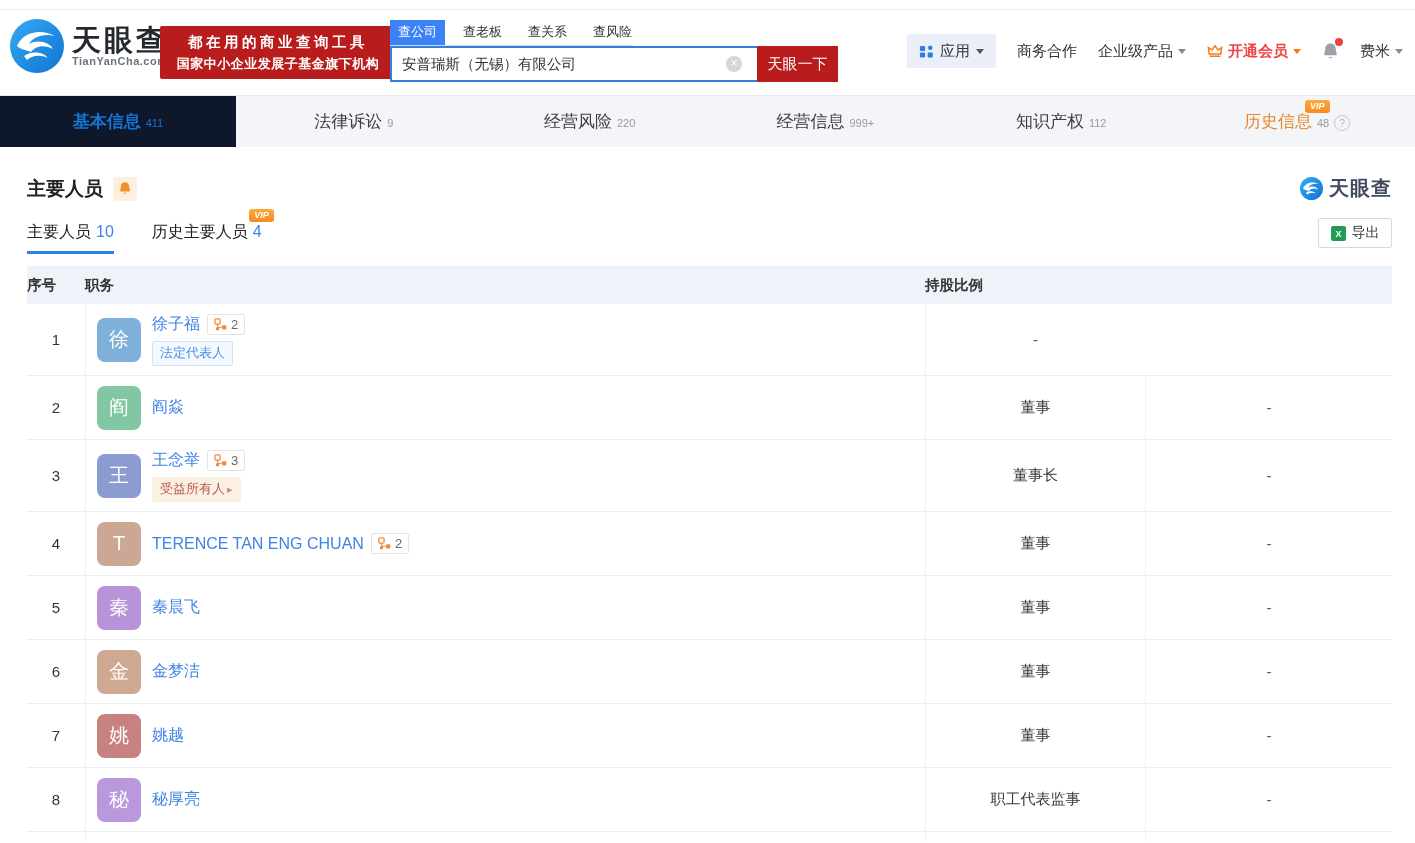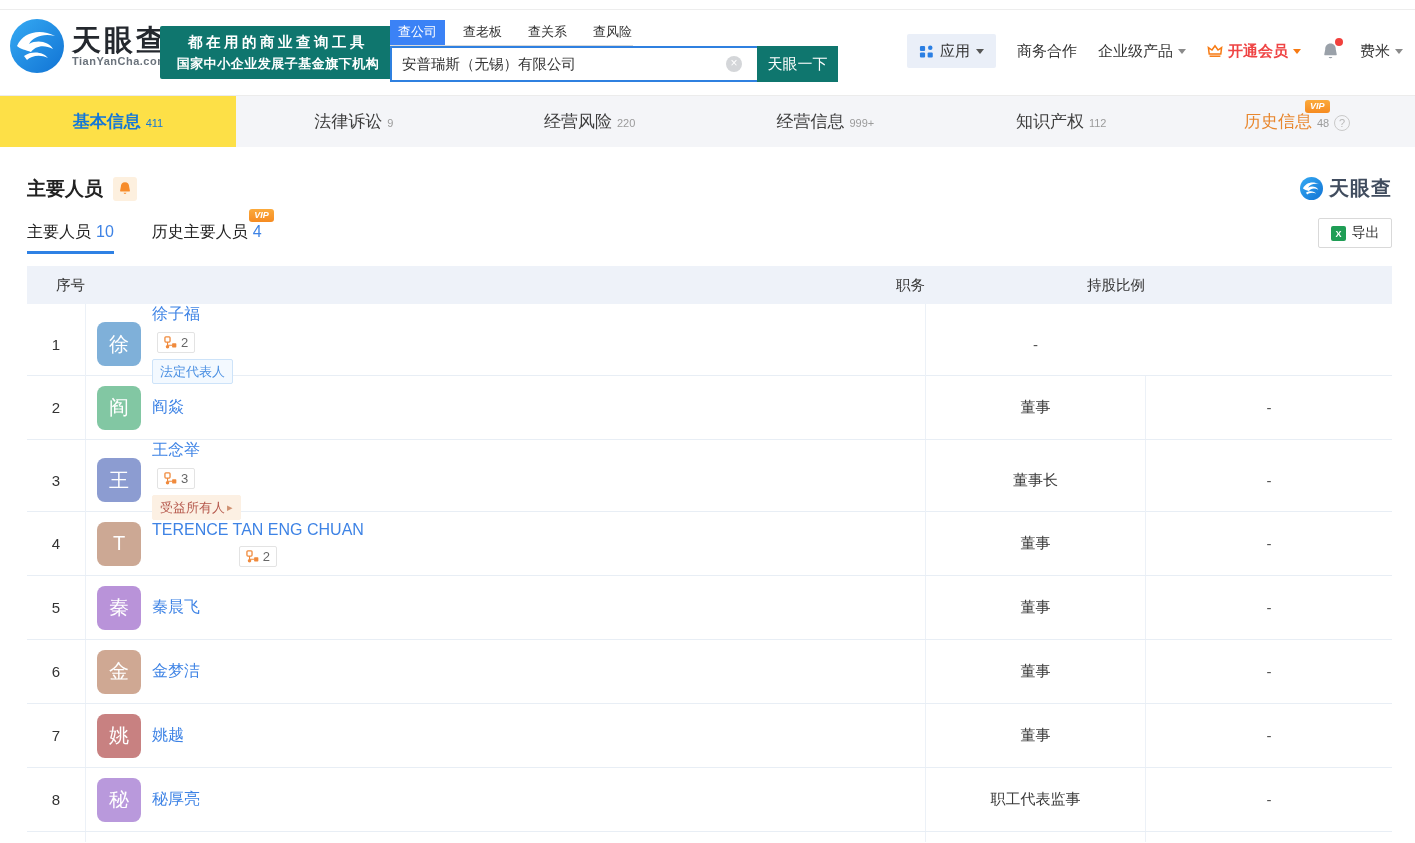--- a/index.html
+++ b/index.html
@@ -5,55 +5,55 @@
   * { margin:0; padding:0; box-sizing:border-box; }
   html,body { width:1415px; height:843px; overflow:hidden; background:#fff;
     font-family:"Liberation Sans","DejaVu Sans",sans-serif; }
   .top-hairline { height:10px; border-bottom:1px solid #ededed; background:#fff; }
 
   
   header { position:relative; height:86px; background:#fff; border-bottom:1px solid #ececec; }
   .logo { position:absolute; left:10px; top:9px; display:flex; align-items:center; gap:8px; cursor:pointer; }
   .logo-title { font-size:29px; font-weight:bold; color:#24282e; letter-spacing:3px; line-height:1.05; }
   .logo-domain { font-size:11px; color:#6b737c; font-weight:bold; letter-spacing:.5px; }
-  .slogan { position:absolute; left:160px; top:16px; width:236px; height:53px; background:#0f766e;
+  .slogan { position:absolute; left:160px; top:16px; width:236px; height:53px; background:#b91c1c;
     color:#fff; text-align:center; border-radius:2px; padding-top:7px; }
   .slogan-l1 { font-size:14.5px; font-weight:bold; letter-spacing:3.5px; }
   .slogan-l2 { font-size:13px; font-weight:bold; margin-top:3px; letter-spacing:.5px; }
 
   .search-area { position:absolute; left:390px; top:10px; }
   .search-tabs { display:flex; align-items:flex-end; width:243px; border-bottom:1px solid #d9d9d9; }
   .stab { font-size:13px; color:#333; padding:3px 8px 4px; margin-right:10px; cursor:pointer; white-space:nowrap; }
   .stab.active { background:#3b82f6; color:#fff; }
   .search-box { display:flex; margin-top:0; position:relative; }
   .search-box input { width:367px; height:36px; border:2px solid #2f80e0; border-right:none;
     padding:0 32px 0 10px; font-size:14.5px; color:#333; outline:none;
     font-family:"Liberation Sans","DejaVu Sans",sans-serif; }
   .clear-btn { position:absolute; right:96px; top:10px; width:16px; height:16px; border-radius:50%;
     background:#d4d6d9; color:#fff; font-size:12px; line-height:15px; text-align:center; cursor:pointer; }
-  .search-box button { width:81px; height:36px; background:#0f766e; color:#fff; border:none;
+  .search-box button { width:81px; height:36px; background:#b91c1c; color:#fff; border:none;
     font-size:15px; cursor:pointer; font-family:inherit; }
 
   .hnav { position:absolute; right:12px; top:24px; height:34px; display:flex; align-items:center; gap:21px; }
   .apps-btn { display:flex; align-items:center; gap:6px; background:#eaeff8; height:34px;
     padding:0 12px; border-radius:2px; font-size:15px; color:#333; cursor:pointer; }
   .hlink { font-size:15px; color:#333; cursor:pointer; display:flex; align-items:center; gap:5px; white-space:nowrap; }
   .vip-link { color:#ef4444; font-weight:bold; }
   .caret { width:0; height:0; border-left:4px solid transparent; border-right:4px solid transparent;
     border-top:5px solid #8a8a8a; display:inline-block; }
   .caret.orange { border-top-color:#f77a12; }
   .bell-wrap { position:relative; cursor:pointer; display:flex; }
   .red-dot { position:absolute; right:-4px; top:-4px; width:8px; height:8px; border-radius:50%; background:#f1403c; }
 
   
   .main-tabs { display:flex; height:51px; background:#f4f5f8; }
   .mtab { flex:1; display:flex; align-items:center; justify-content:center; gap:5px;
     font-size:17px; color:#3d3d3d; cursor:pointer; position:relative; }
   .mtab-count { font-size:11px; color:#9b9b9b; margin-top:3px; }
-  .mtab.active { background:#fde047; color:#1377d8; font-weight:bold; }
+  .mtab.active { background:#0f172a; color:#1377d8; font-weight:bold; }
   .mtab.active .mtab-count { color:#1377d8; font-weight:normal; }
   .mtab.orange { color:#e8872e; }
   .vip-mini { position:absolute; background:linear-gradient(180deg,#fbaa3c,#f68b21); color:#fff;
     font-size:9px; font-style:italic; font-weight:bold; padding:1.5px 5px; border-radius:3px; line-height:1.1; }
   .vip-tab { top:4px; left:calc(50% + 8px); }
   .qmark { width:16px; height:16px; border:1px solid #c9c9c9; border-radius:50%; color:#b9b9b9;
     font-size:11px; line-height:14px; text-align:center; margin-top:2px; }
 
   
   .section-head { display:flex; align-items:center; margin:28px 23px 0 27px; }
@@ -69,32 +69,32 @@
   .subtab.active::after { content:''; position:absolute; left:0; right:0; bottom:0; height:3px; background:#2e81e4; }
   .vip-sub { top:-13px; right:-12px; }
   .export-btn { position:absolute; right:0; top:-4px; height:30px; width:74px; border:1px solid #d9d9d9;
     border-radius:2px; background:#fff; display:flex; align-items:center; justify-content:center;
     gap:6px; font-size:14px; color:#333; cursor:pointer; }
 
   
   .ptable { margin:12px 23px 0 27px; width:1365px; }
   .thead { display:grid; grid-template-columns:58px 840px 220px 247px; height:38px;
     background:#eef2f9; align-items:center; font-size:14.5px; color:#333; }
-  .th { text-align:right; }
+  .th { text-align:left;font-weight:bold; }
   .trow { display:grid; grid-template-columns:58px 840px 220px 247px; height:64px;
     border-bottom:1px solid #e8eef5; background:#fff; }
   .trow.tall { height:72px; }
   .td { display:flex; align-items:center; justify-content:center; }
   .td + .td { border-left:1px solid #ecf1f7; }
   .td-no { font-size:15px; color:#333; }
   .td-name { justify-content:flex-start; padding-left:11px; }
   .avatar { width:44px; height:44px; border-radius:8px; color:#fff; font-size:20px;
     display:flex; align-items:center; justify-content:center; flex:none; cursor:pointer; }
   .name-info { margin-left:11px; display:flex; flex-direction:column; align-items:flex-start; }
-  .name-line { display:flex; align-items:center; gap:7px;flex-direction:column; }
+  .name-line { display:flex; align-items:center; gap:7px; }
   .plink { color:#3e83e5; font-size:16px; text-decoration:none; cursor:pointer; white-space:nowrap; }
   .rel-badge { display:inline-flex; align-items:center; gap:4px; border:1px solid #e3e3e3;
     border-radius:2px; padding:2px 6px; cursor:pointer; background:#fff; }
   .rel-count { font-size:13px; color:#666; }
   .ptag { margin-top:6px; font-size:13px; padding:2.5px 7px; border-radius:2px; cursor:pointer;
     display:inline-flex; align-items:center; gap:2px; }
   .tag-blue { color:#4a8fe2; background:#f3f9ff; border:1px solid #cde3f9; }
   .tag-orange { color:#b5584c; background:#fcf0e3; border:1px solid #fcf0e3; }
   .tag-arrow { font-size:11px; color:#cf9070; }
   .td-pos { font-size:15px; color:#383838; }

